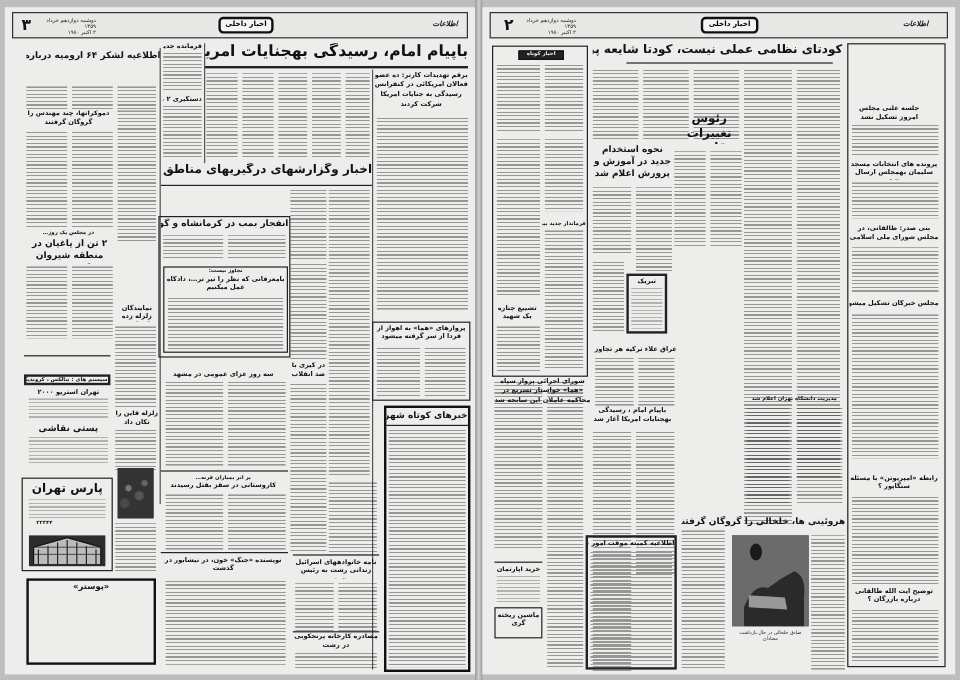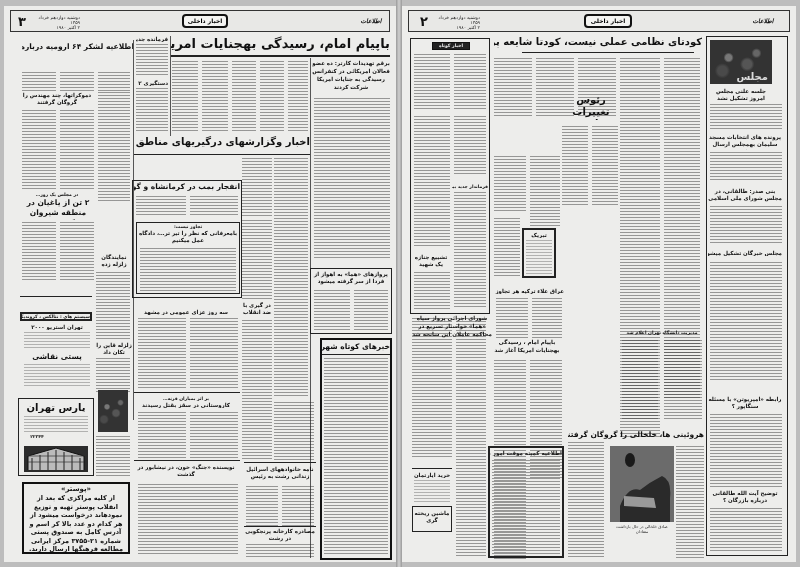--- a/index.html
+++ b/index.html
@@ -119,21 +119,20 @@
       <svg width="64" height="26" viewBox="0 0 64 26">
         <rect x="0" y="0" width="64" height="26" fill="#2c2c2c"></rect>
         <path d="M4 24 L4 10 L32 2 L60 10 L60 24" fill="#bbb" stroke="#111" stroke-width="1"></path>
         <path d="M8 24 L8 12 M16 24 L16 9 M24 24 L24 6 M32 24 L32 4 M40 24 L40 6 M48 24 L48 9 M56 24 L56 12" stroke="#222" stroke-width="1"></path>
         <path d="M4 10 L60 10 M4 16 L60 16" stroke="#333" stroke-width="0.7"></path>
       </svg>
     </div>
 
     <div class="thickbox" style="left:18px; top:476px; width:108px; height:72px;"></div>
     <div class="ad-text" style="left:22px; top:479px; width:100px; font-size:7px;text-align:center;">«پوستر»</div>
-    <div class="ad-text" style="left:22px; top:488px; width:100px; font-size:6.5px; line-height:8.5px; white-space:normal;">از کلیه مراکزی که بعد از انقلاب پوستر تهیه و توزیع نمودهاند درخواست میشود از هر کدام دو عدد بالا کر اسم و آدرس کامل به صندوق پستی شماره ۲۱-۳۷۵۵ مرکز ایرانی مطالعه فرهنگها ارسال دارند.</div>
 
     <div class="headline h-sm" style="left:132px; top:30px; width:32px;">فرمانده جدید</div>
     <div class="textcol" style="left:132px; top:38px; width:32px; height:32px;"></div>
     <div class="headline h-sm" style="left:132px; top:74px; width:32px;">دستگیری ۲ متهم</div>
     <div class="textcol" style="left:132px; top:82px; width:32px; height:44px;"></div>
     <div class="vline" style="left:166px; top:30px; height:100px;"></div>
 
     <div class="textcol" style="left:270px; top:152px; width:34px; height:240px;"></div>
     <div class="textcol" style="left:238px; top:152px; width:30px; height:60px;"></div>
     <div class="box" style="left:128px; top:174px; width:110px; height:118px;"></div>
@@ -214,42 +213,39 @@
 
     <div class="headline h-lg" style="left:92px; top:30px; width:208px; height:14px;">کودتای نظامی عملی نیست، کودتا شایعه پراکنی و تحریک است</div>
     <div class="rule" style="left:120px; top:46px; width:172px; height:1px;"></div>
     <div class="textcol" style="left:92px; top:52px; width:38px; height:58px;"></div>
     <div class="textcol" style="left:134px; top:52px; width:38px; height:58px;"></div>
     <div class="textcol" style="left:176px; top:52px; width:38px; height:60px;"></div>
     <div class="textcol" style="left:218px; top:52px; width:40px; height:380px;"></div>
     <div class="textcol" style="left:262px; top:52px; width:36px; height:340px;"></div>
 
     <div class="box" style="left:304px; top:30px; width:82px; height:520px;"></div>
-    <div class="photo" style="left:308px; top:34px; width:62px; height:44px;">
-      <div class="grain"></div>
-      <div class="caption-overlay">مجلس</div>
-    </div>
     <div class="headline h-sm" style="left:306px; top:82px; width:66px; height:14px; white-space:normal; line-height:7px;">جلسه علنی مجلس امروز تشکیل نشد</div>
     <div class="textcol" style="left:308px; top:98px; width:72px; height:26px;"></div>
     <div class="headline h-sm" style="left:306px; top:128px; width:74px; height:16px; white-space:normal; line-height:7px;">پرونده های انتخابات مسجد سلیمان بهمجلس ارسال شد</div>
     <div class="textcol" style="left:308px; top:146px; width:72px; height:30px;"></div>
     <div class="headline h-sm" style="left:306px; top:182px; width:74px; height:16px; white-space:normal; line-height:7px;">بنی صدر: طالقانی، در مجلس شورای ملی اسلامی</div>
     <div class="textcol" style="left:308px; top:200px; width:72px; height:38px;"></div>
     <div class="headline h-sm" style="left:306px; top:244px; width:74px;">مجلس خبرگان تشکیل میشود ؟</div>
     <div class="textcol" style="left:308px; top:256px; width:72px; height:120px;"></div>
     <div class="headline h-sm" style="left:306px; top:390px; width:74px; height:16px; white-space:normal; line-height:7px;">رابطه «امپریوتن» با مسئله سنگاپور ؟</div>
     <div class="textcol" style="left:308px; top:408px; width:72px; height:74px;"></div>
     <div class="headline h-sm" style="left:306px; top:484px; width:74px; height:16px; white-space:normal; line-height:7px;">توضیح آیت الله طالقانی درباره بازرگان ؟</div>
     <div class="textcol" style="left:308px; top:502px; width:72px; height:44px;"></div>
 
     <div class="box" style="left:160px; top:84px; width:58px; height:40px; border:none;"></div>
     <div class="headline h-lg" style="left:160px; top:88px; width:58px; height:26px; white-space:normal; line-height:12px;">رئوس تغییرات قانون استخدام تعیین شد</div>
     <div class="textcol" style="left:160px; top:120px; width:26px; height:80px;"></div>
     <div class="textcol" style="left:190px; top:120px; width:26px; height:80px;"></div>
 
+    <div class="headline h-md" style="left:92px; top:114px; width:66px; height:34px; white-space:normal; line-height:10px;">نحوه استخدام جدید در آموزش و پرورش اعلام شد</div>
     <div class="textcol" style="left:92px; top:150px; width:32px; height:56px;"></div>
     <div class="textcol" style="left:128px; top:150px; width:30px; height:70px;"></div>
 
     <div class="box" style="left:120px; top:222px; width:34px; height:50px; border-width:2px;"></div>
     <div class="headline h-sm" style="left:122px; top:226px; width:30px;">تبریک</div>
     <div class="textcol light" style="left:124px; top:234px; width:26px; height:34px;"></div>
     <div class="textcol" style="left:92px; top:212px; width:26px; height:60px;"></div>
 
     <div class="headline h-sm" style="left:92px; top:282px; width:70px;">عراق علاء ترکیه هر تجاوز کرد</div>
     <div class="textcol" style="left:94px; top:292px; width:32px; height:40px;"></div>

